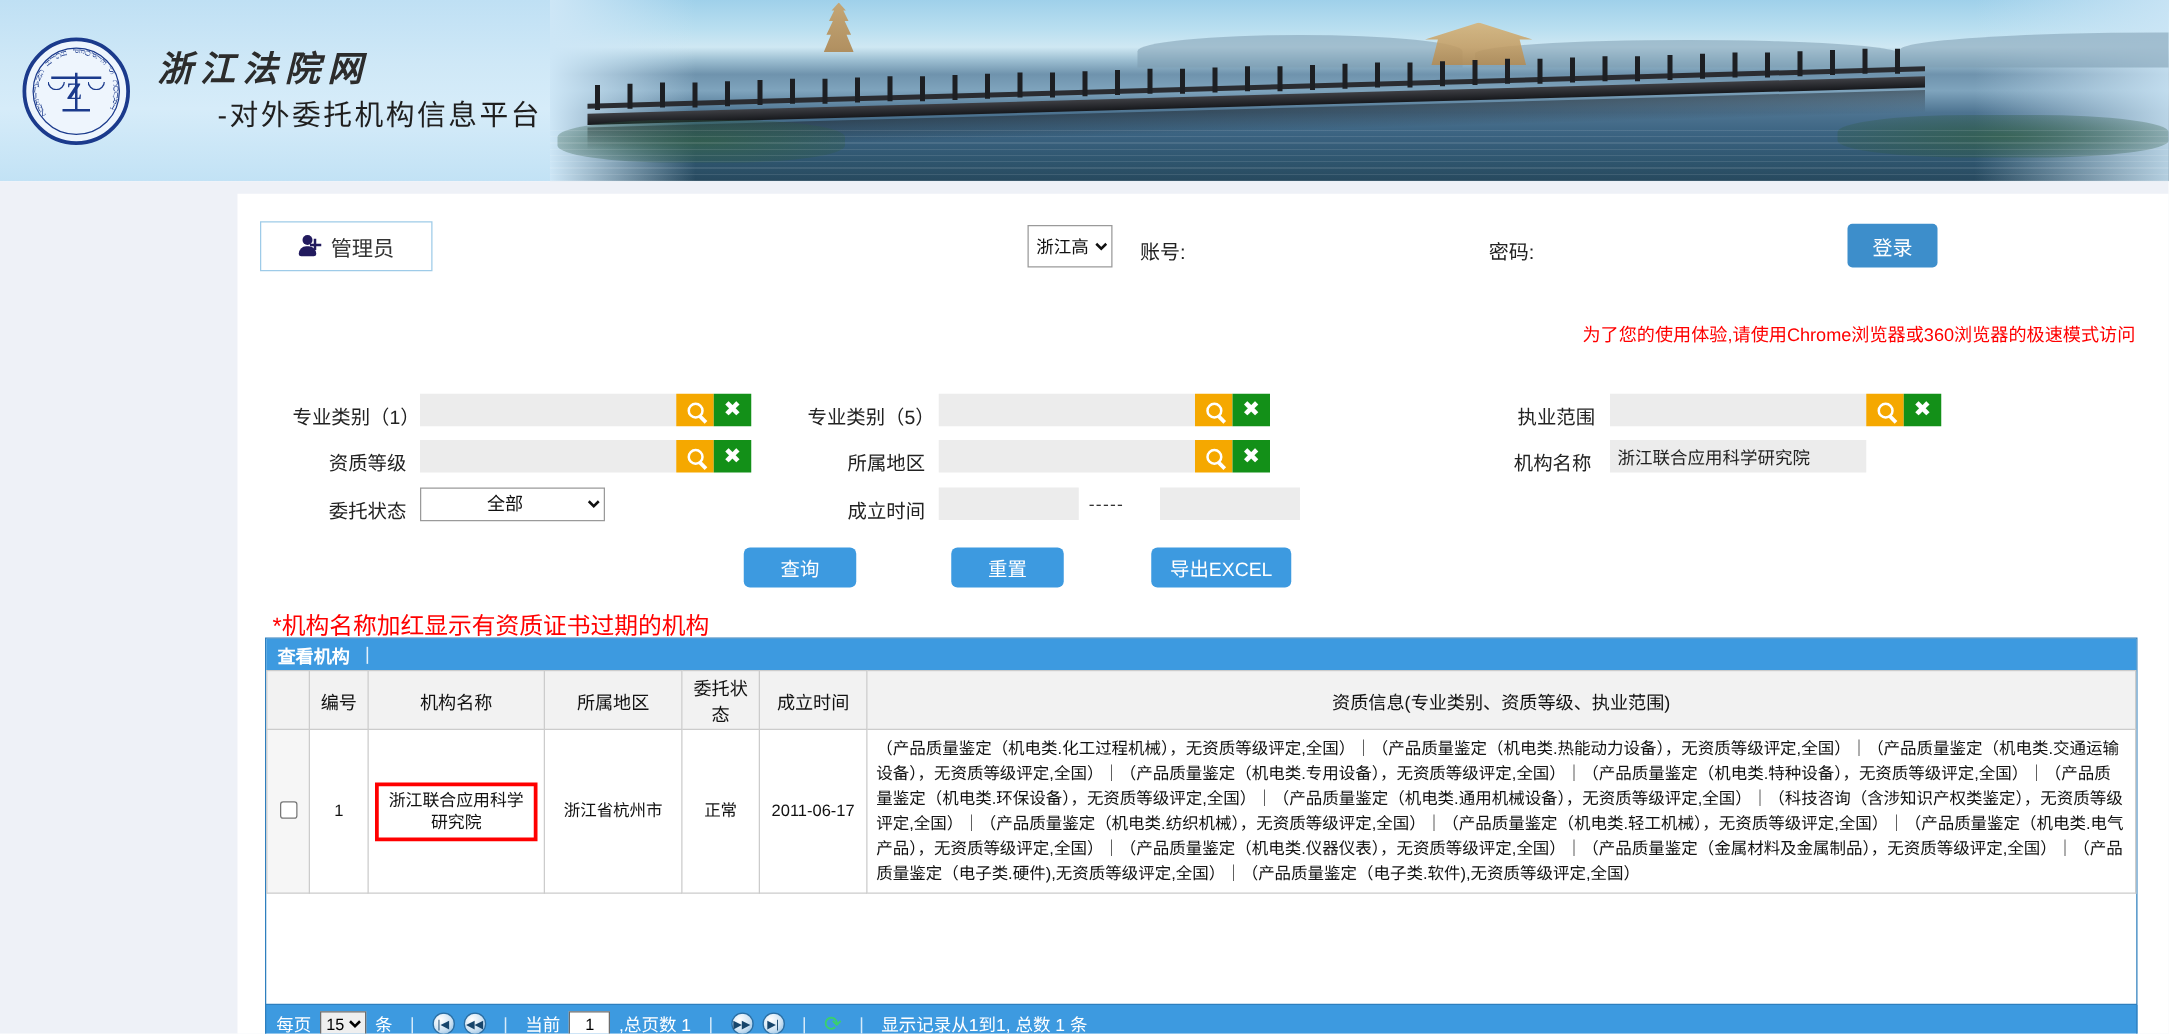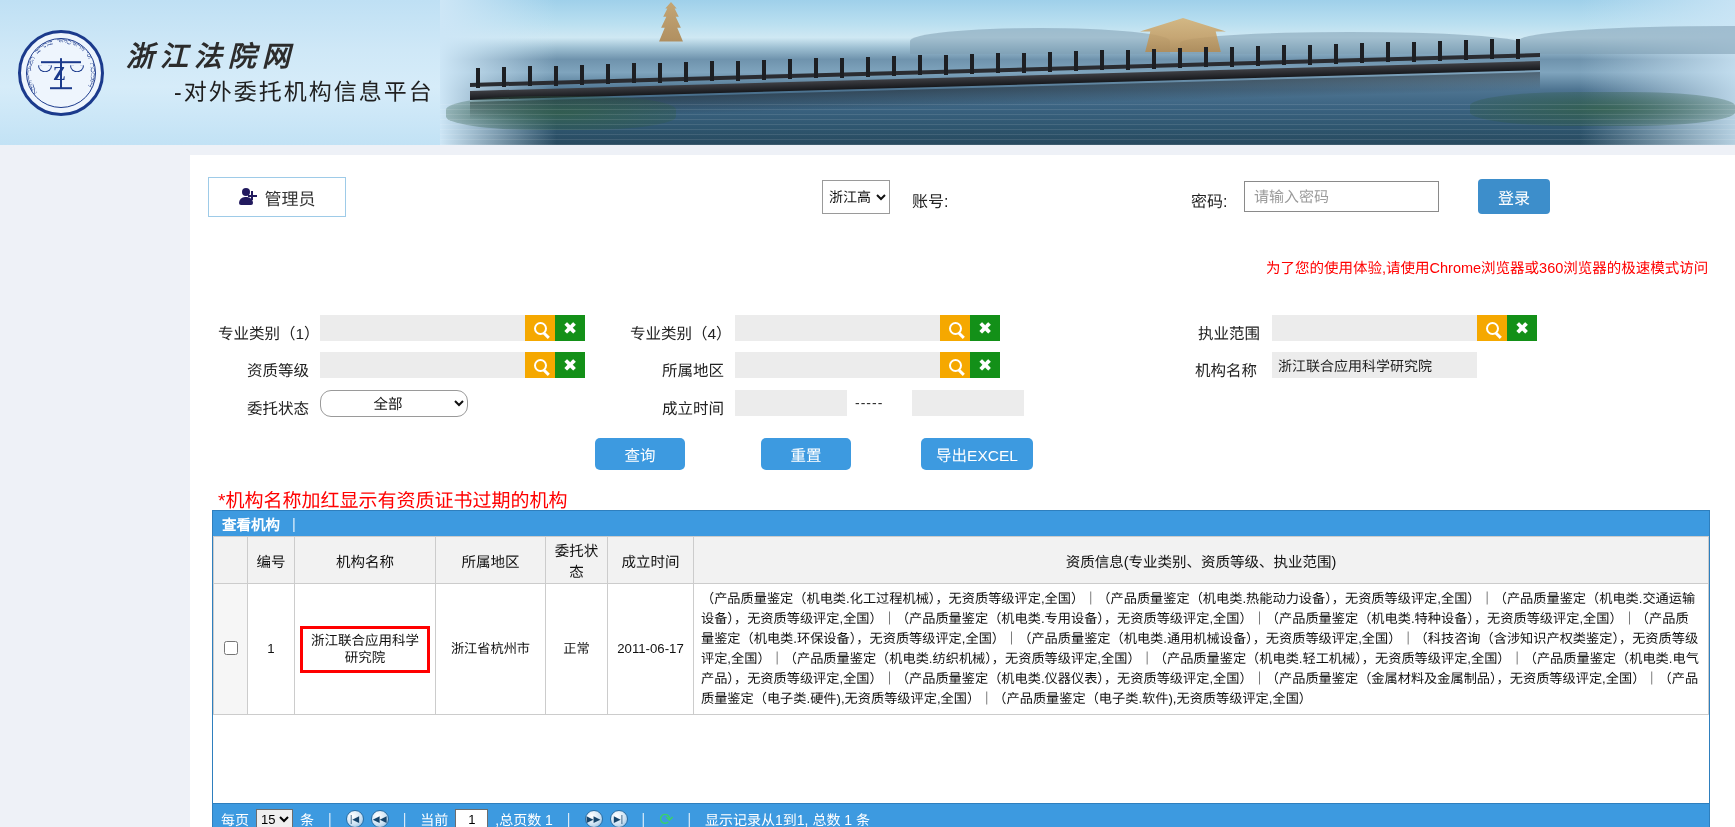--- a/index.html
+++ b/index.html
@@ -201,21 +201,21 @@
 
   
   .red-note {
     position: absolute; color: #ff0000; font-size: 14.5px; white-space: nowrap;
   }
   #browser-note { left: 1076px; top: 101px; }
   #filter-note  { left: 28px;  top: 138px; }
   #expired-note { left: 28px;  top: 330px; font-size: 19px; }
 
   
-  #filters { position: absolute; left: 0; top: 160px; width: 1349px; height: 112px; }
+  #filters { position: absolute; left: 16px; top: 160px; width: 1349px; height: 112px; }
   .f-label {
     position: absolute; font-size: 15.5px; color: #222; white-space: nowrap;
   }
   .f-box {
     position: absolute; height: 26px; background: #ececec; border: 0;
     font-size: 14px; color: #222; padding: 0 6px;
     font-family: "Liberation Sans", sans-serif;
   }
   .mag-btn, .clr-btn {
     position: absolute; top: 0; width: 30px; height: 26px;
@@ -428,38 +428,37 @@
       <span class="lbl">管理员</span>
     </div>
 
     <select id="court-select">
       <option>浙江高院</option>
     </select>
 
     <span class="fld-label" id="acct-label">账号:</span>
 
     <span class="fld-label" id="pw-label">密码:</span>
-    <input class="txtbox" id="pw-input" type="password" placeholder="请输入密码" style="">
 
     <button id="login-btn">登录</button>
   </div>
 
   <div class="red-note" id="browser-note">为了您的使用体验,请使用Chrome浏览器或360浏览器的极速模式访问</div>
   <div class="red-note" id="expired-note">*机构名称加红显示有资质证书过期的机构</div>
 
   <div id="filters">
 
     <span class="f-label" style="left:28px; top:6px;">专业类别（1）</span>
     <input class="f-box" style="left: 130px; top: 0px; width: 205px;">
     <div class="mag-btn" style="left:335px;">
           <span class="mag-glyph"></span>
         </div>
     <div class="clr-btn" style="left:365px;">✖</div>
 
-    <span class="f-label" style="left:440px; top:6px;">专业类别（4）</span>
+    <span class="f-label" style="left:440px; top:6px;">专业类别（5）</span>
     <input class="f-box" style="left: 545px; top: 0px; width: 205px;">
     <div class="mag-btn" style="left:750px;">
           <span class="mag-glyph"></span>
         </div>
     <div class="clr-btn" style="left:780px;">✖</div>
 
     <span class="f-label" style="left:1008px; top:6px;">执业范围</span>
     <input class="f-box" style="left: 1082px; top: 0px; width: 205px;">
     <div class="mag-btn" style="left:1287px;">
           <span class="mag-glyph"></span>
@@ -477,21 +476,21 @@
     <input class="f-box" style="left: 545px; top: 37px; width: 205px;">
     <div class="mag-btn" style="left:750px; top:37px;">
           <span class="mag-glyph"></span>
         </div>
     <div class="clr-btn" style="left:780px; top:37px;">✖</div>
 
     <span class="f-label" style="left:1005px; top:43px;">机构名称</span>
     <input class="f-box" style="left: 1082px; top: 37px; width: 205px;" value="浙江联合应用科学研究院">
 
     <span class="f-label" style="left:57px; top:81px;">委托状态</span>
-    <select class="f-select" style="left:130px; top:75px; width:148px;border-radius:11px;">
+    <select class="f-select" style="left:130px; top:75px; width:148px;">
       <option>全部</option>
     </select>
 
     <span class="f-label" style="left:472px; top:81px;">成立时间</span>
     <input class="f-box" style="left: 545px; top: 75px; width: 112px;">
     <span class="date-dash" style="left:665px; top:80px;">-----</span>
     <input class="f-box" style="left: 722px; top: 75px; width: 112px;">
   </div>
 
   <button class="act-btn" id="btn-query">查询</button>

